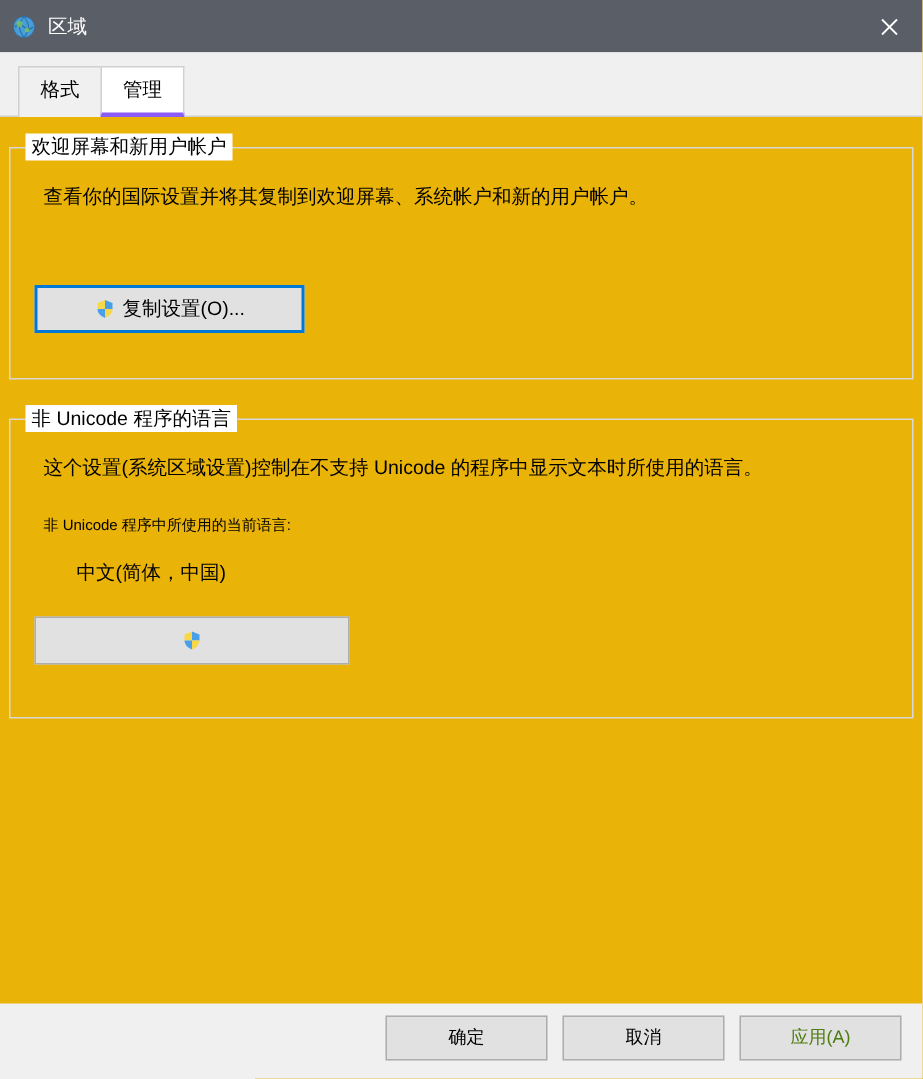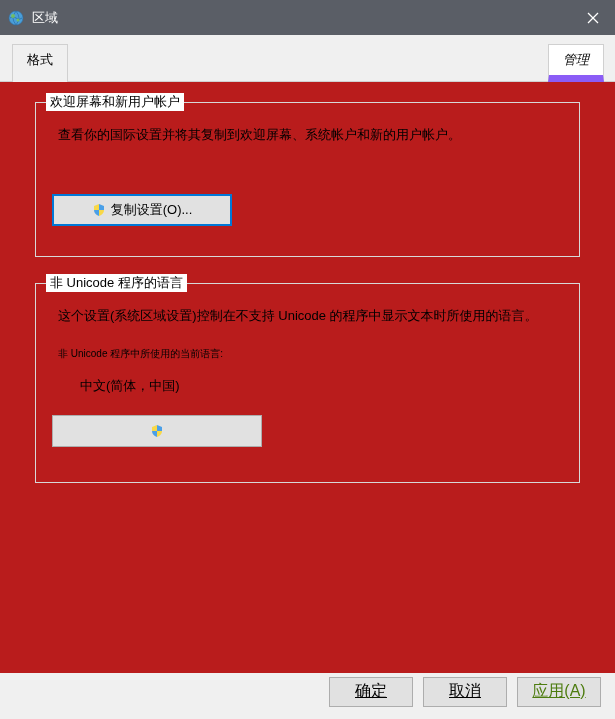--- a/index.html
+++ b/index.html
@@ -53,45 +53,43 @@
       height: 629px;
       position: relative;
     }
     
     .tabs {
       display: flex;
       padding: 8px 12px 0 12px;
       background: #f0f0f0;
       border-bottom: 1px solid #d0d0d0;
       position: relative;
-      justify-content: space-between;
     }
     
     .tab {
       padding: 6px 14px;
       font-size: 13px;
       background: #f0f0f0;
       border: 1px solid #d0d0d0;
       border-bottom: none;
       cursor: pointer;
       position: relative;
       top: 1px;
       margin-right: -1px;
     }
     
     .tab.active {
       background: #ffffff;
-      border-bottom: 7px solid #8b5cf6;
+      border-bottom: 3px solid #8b5cf6;
       z-index: 2;
-      font-style: italic;
     }
     
     .tab-content {
-      background: #b91c1c;
-      padding: 20px 35px;
+      background: #eab308;
+      padding: 20px 6px;
       height: calc(100% - 38px);
     }
     
     .groupbox {
       border: 1px solid #d8d8d8;
       position: relative;
       padding: 22px 16px 18px 16px;
       margin-bottom: 26px;
     }
     
@@ -168,30 +166,29 @@
       height: 55px;
       background: #f0f0f0;
       display: flex;
       align-items: center;
       justify-content: flex-end;
       padding: 0 14px;
       gap: 10px;
     }
     
     .dialog-button {
-      width: 84px;
+      width: 108px;
       height: 30px;
       background: #e1e1e1;
       border: 1px solid #adadad;
-      font-size: 16px;
+      font-size: 12px;
       cursor: pointer;
       display: flex;
       align-items: center;
       justify-content: center;
-      text-decoration: underline;
     }
     
     .dialog-button.disabled {
       color: #4d7c0f;
       cursor: default;
     }
   </style>
 </head>
 <body>
 

